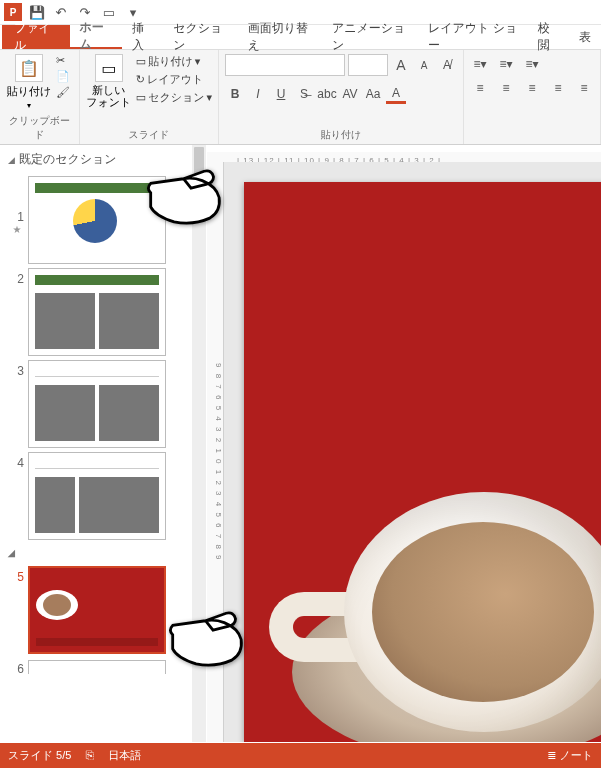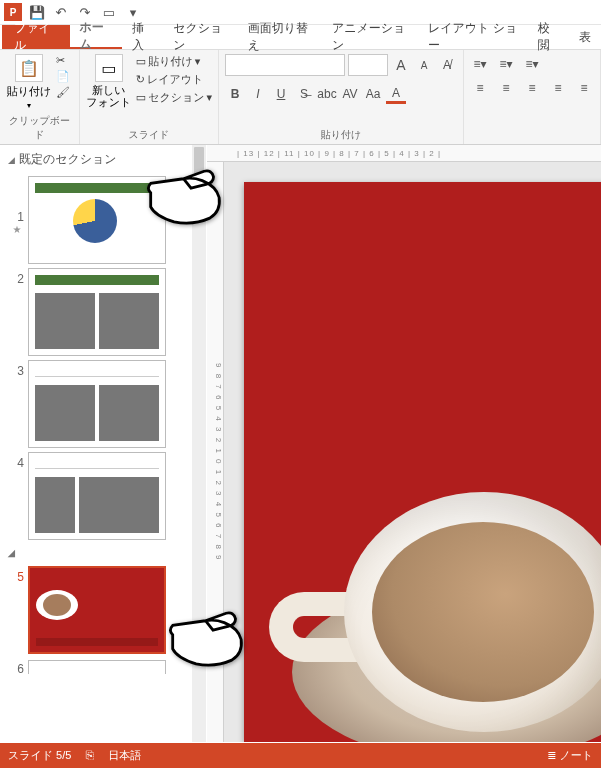--- a/index.html
+++ b/index.html
@@ -18,21 +18,21 @@
 .group-body { flex: 1; display: flex; align-items: flex-start; gap: 4px; }
 .group-label { text-align: center; font-size: 10px; color: #666; padding-top: 2px; }
 .big-btn { display: flex; flex-direction: column; align-items: center; width: 46px; font-size: 11px; cursor: pointer; gap: 2px; }
 .big-btn .ic { width: 28px; height: 28px; background: #fff; border: 1px solid #ccc; display: flex; align-items: center; justify-content: center; font-size: 16px; }
 .col-btns { display: flex; flex-direction: column; gap: 3px; font-size: 11px; }
 .col-btns span { cursor: pointer; display: flex; align-items: center; gap: 2px; color: #444; white-space: nowrap; }
 .font-group .row { display: flex; gap: 3px; align-items: center; margin-bottom: 4px; }
 .font-box { width: 120px; height: 22px; border: 1px solid #c8c8c8; background: #fff; font-size: 11px; padding: 0 4px; }
 .sz-box { width: 40px; height: 22px; border: 1px solid #c8c8c8; background: #fff; font-size: 11px; }
 .fbtn { width: 20px; height: 20px; font-size: 12px; color: #555; display: inline-flex; align-items: center; justify-content: center; cursor: pointer; }
-.ruler-h { position: absolute; top: 145px; left: 207px; right: 0; height: 17px; background: #f9f9f9; border-bottom: 1px solid #d0d0d0; font-size: 8px; color: #888; display: flex; align-items: center; overflow: hidden; white-space: nowrap; letter-spacing: 1px; padding-left: 30px; }
+.ruler-h { position: absolute; top: 152px; left: 207px; right: 0; height: 17px; background: #f9f9f9; border-bottom: 1px solid #d0d0d0; font-size: 8px; color: #888; display: flex; align-items: center; overflow: hidden; white-space: nowrap; letter-spacing: 1px; padding-left: 30px; }
 .ruler-v { position: absolute; top: 162px; left: 207px; bottom: 26px; width: 17px; background: #f9f9f9; border-right: 1px solid #d0d0d0; font-size: 8px; color: #888; writing-mode: vertical-rl; text-align: center; overflow: hidden; letter-spacing: 2px; padding-top: 20px; }
 .panel { position: absolute; top: 145px; left: 0; bottom: 26px; width: 200px; background: #fff; border-right: 1px solid #d0d0d0; overflow-y: auto; }
 .scrollbar-gutter { position: absolute; top: 145px; left: 192px; bottom: 26px; width: 14px; background: #eee; }
 .scroll-thumb { width: 10px; margin: 2px auto; height: 50px; background: #c8c8c8; border-radius: 1px; }
 .sect-head { font-size: 12px; padding: 6px 8px; color: #555; cursor: pointer; display: flex; align-items: center; gap: 4px; }
 .sect-head .tri { font-size: 9px; color: #777; }
 .sect-head.red { color: #d24726; font-weight: bold; }
 .slide-row { display: flex; align-items: center; gap: 4px; padding: 2px 4px 2px 10px; }
 .slide-num { width: 14px; font-size: 12px; color: #666; text-align: right; align-self: flex-start; margin-top: 4px; }
 .thumb { width: 138px; height: 88px; background: #fff; border: 1px solid #bbb; position: relative; cursor: pointer; overflow: hidden; }

